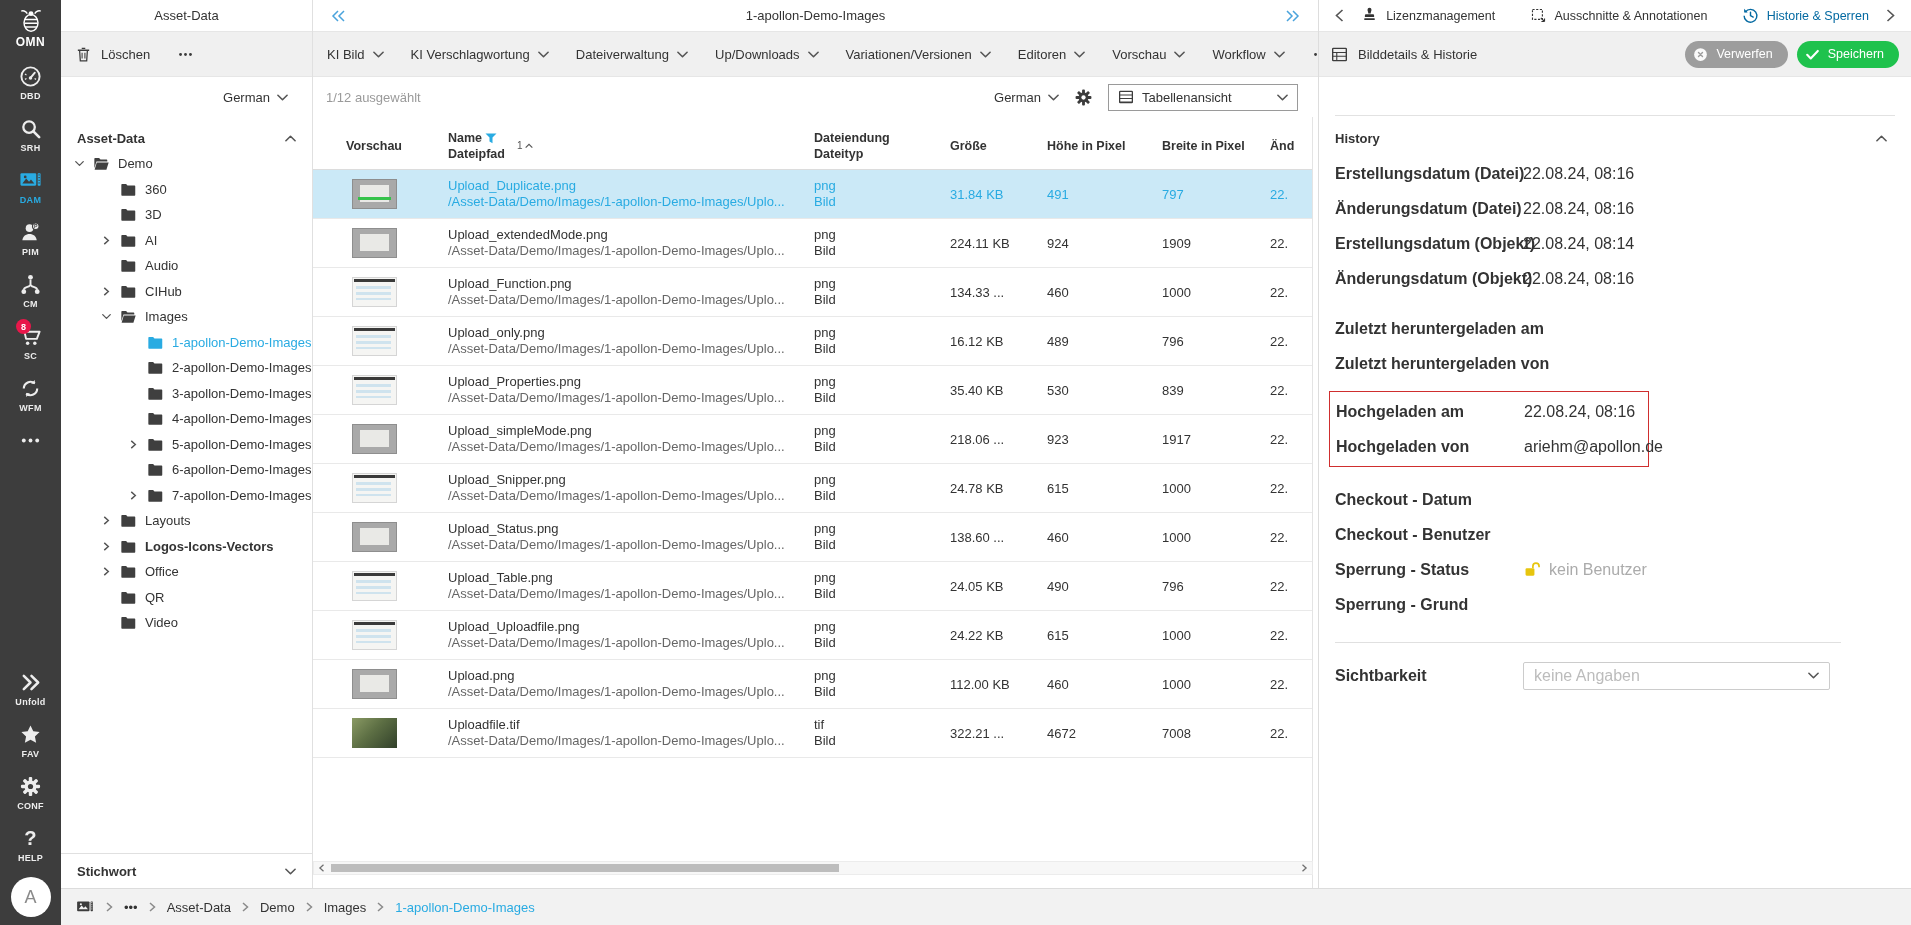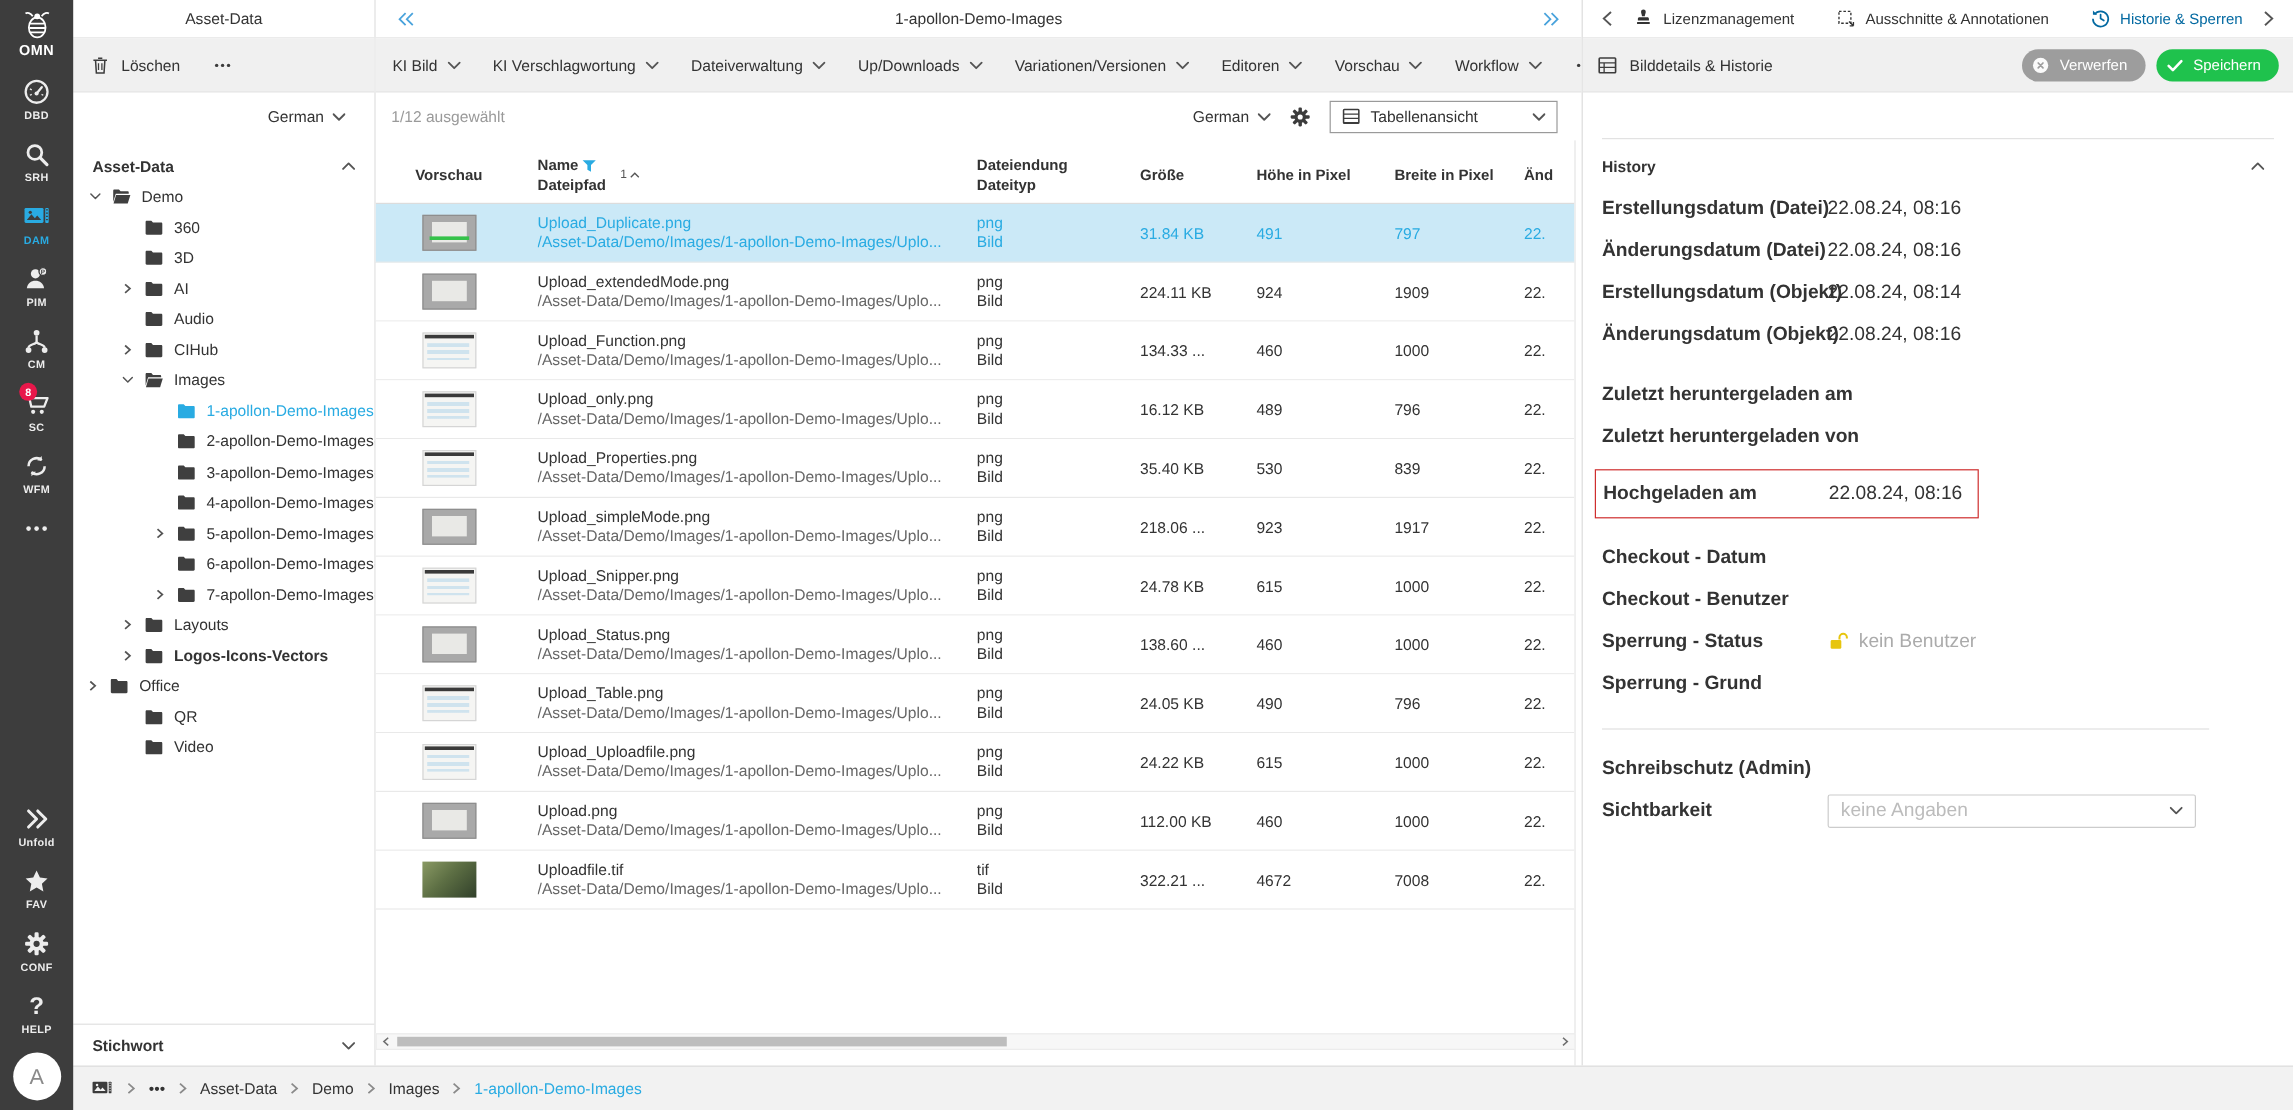--- a/index.html
+++ b/index.html
@@ -528,21 +528,21 @@
                 <path d="M1 1l4.5 4L1 9" fill="none" stroke="currentColor" stroke-width="1.6"></path>
               </svg>
             </span>
     <span class="t-folder">
               <svg viewBox="0 0 24 22">
                 <path d="M1.5 4.2c0-.8.6-1.4 1.4-1.4h5.6l2 2.2h10c.8 0 1.4.6 1.4 1.4v12.2c0 .8-.6 1.4-1.4 1.4H2.9c-.8 0-1.4-.6-1.4-1.4z" fill="currentColor"></path>
               </svg>
             </span>
     <span class="t-label">Logos-Icons-Vectors</span>
   </div>
-          <div class="tree-item" style=" margin-left: 12px;">
+          <div class="tree-item" style="padding-left: 41px;">
     <span class="t-chevron">
               <svg viewBox="0 0 7 10">
                 <path d="M1 1l4.5 4L1 9" fill="none" stroke="currentColor" stroke-width="1.6"></path>
               </svg>
             </span>
     <span class="t-folder">
               <svg viewBox="0 0 24 22">
                 <path d="M1.5 4.2c0-.8.6-1.4 1.4-1.4h5.6l2 2.2h10c.8 0 1.4.6 1.4 1.4v12.2c0 .8-.6 1.4-1.4 1.4H2.9c-.8 0-1.4-.6-1.4-1.4z" fill="currentColor"></path>
               </svg>
             </span>
@@ -1097,20 +1097,28 @@
           </div>
           <div class="fgroup boxed">
             <div class="field">
     <span class="f-label">Hochgeladen am</span>
     <span class="f-right">
 
       <span class="f-value">22.08.24, 08:16</span>
 
     </span>
   </div>
+            <div class="field">
+    <span class="f-label">Hochgeladen von</span>
+    <span class="f-right">
+
+      <span class="f-value">ariehm@apollon.de</span>
+
+    </span>
+  </div>
           </div>
           <div class="fgroup">
             <div class="field">
     <span class="f-label">Checkout - Datum</span>
     <span class="f-right">
 
       <span class="f-value"></span>
 
     </span>
   </div>
@@ -1139,28 +1147,20 @@
     <span class="f-label">Sperrung - Grund</span>
     <span class="f-right">
 
       <span class="f-value"></span>
 
     </span>
   </div>
           </div>
           <div class="detail-divider"></div>
           <div class="fgroup">
-            <div class="field">
-    <span class="f-label">Schreibschutz (Admin)</span>
-    <span class="f-right">
-
-      <span class="f-value"></span>
-
-    </span>
-  </div>
             <div class="field">
     <span class="f-label">Sichtbarkeit</span>
     <span class="f-right">
 
       <span class="f-select">
         <span class="ph">keine Angaben</span>
         <span class="chev-sm s-chev">
                     <svg viewBox="0 0 12 7">
                       <path d="M1 1l5 5 5-5" fill="none" stroke="currentColor" stroke-width="1.7" stroke-linecap="round" stroke-linejoin="round"></path>
                     </svg>

